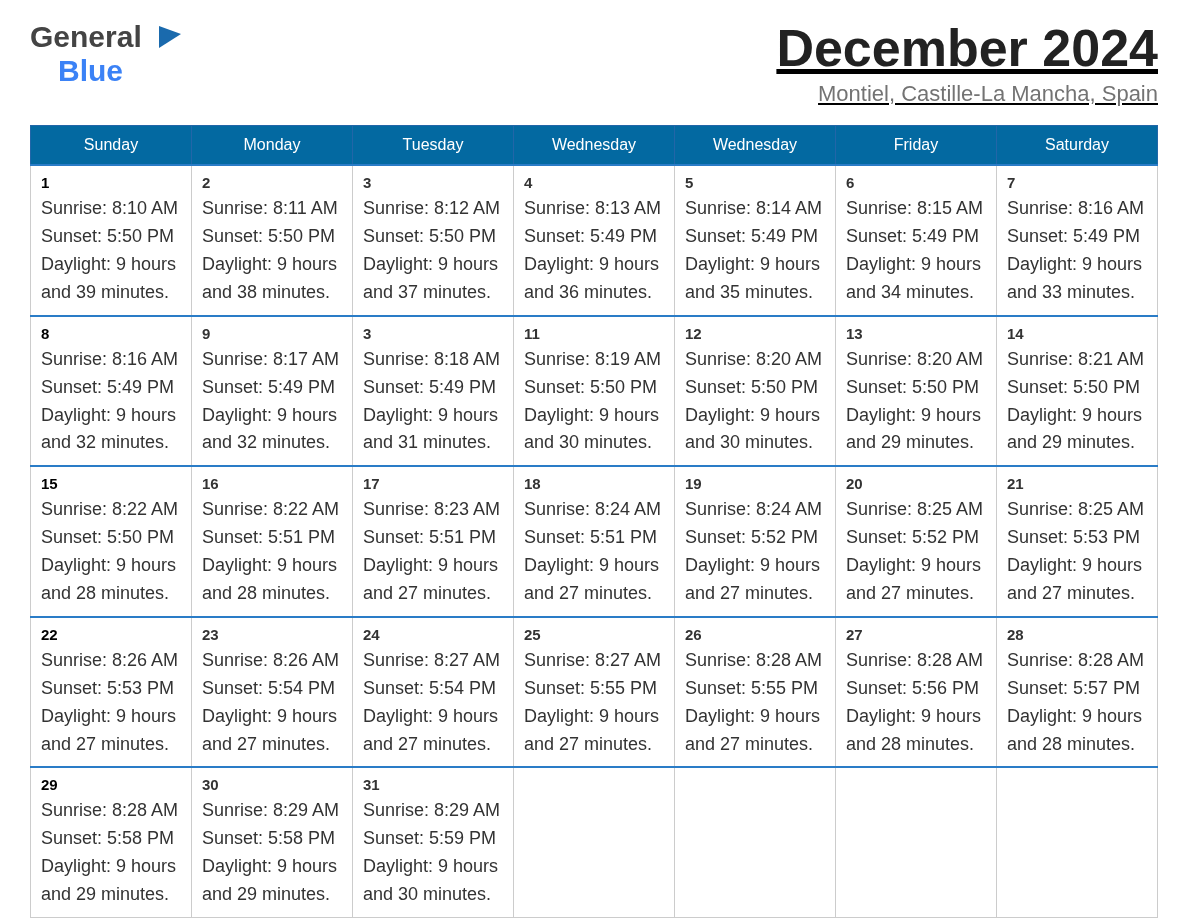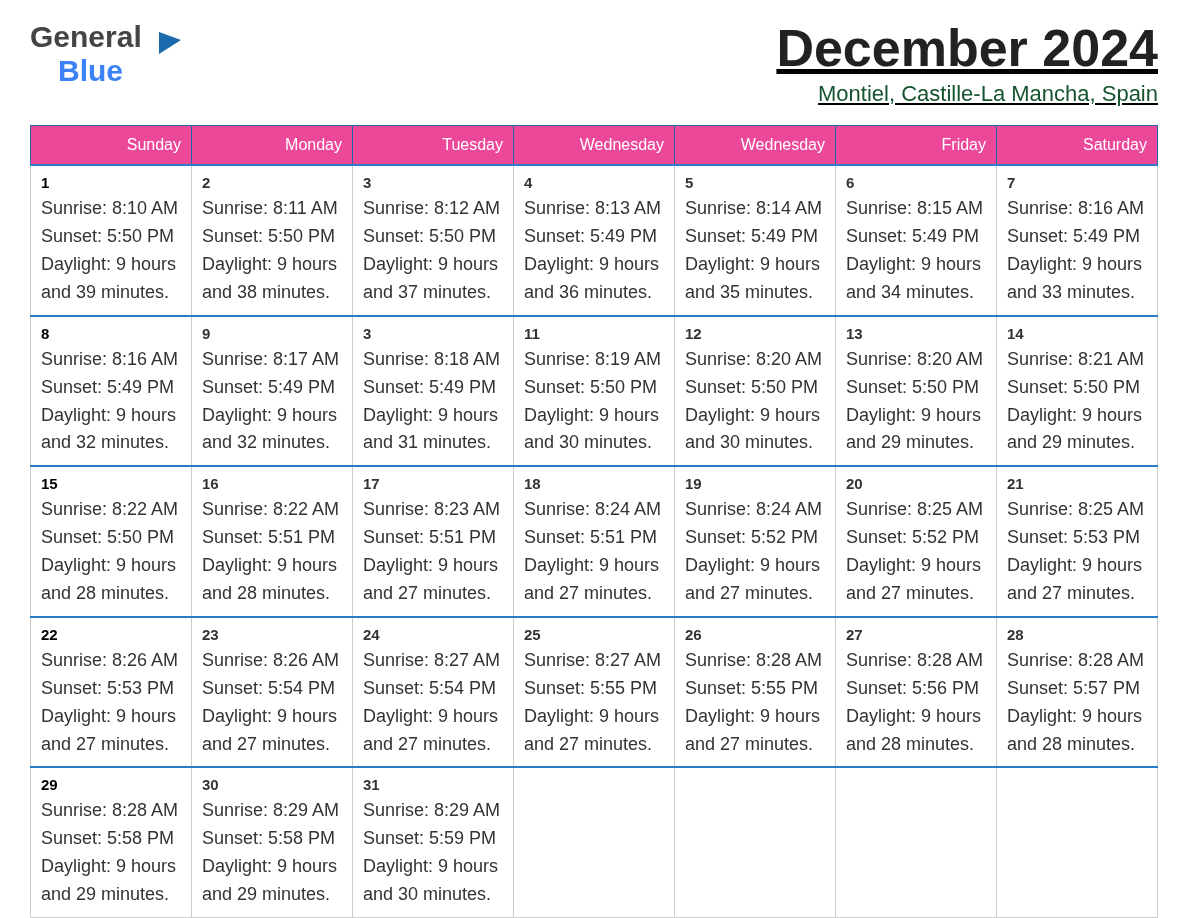--- a/index.html
+++ b/index.html
@@ -26,35 +26,35 @@
       text-decoration: underline;
     }
     .month-title {
       font-size: 52px;
       font-weight: bold;
       color: #222;
       line-height: 1.1;
     }
     .location {
       font-size: 22px;
-      color: #14532d;
+      color: #737373;
       margin-top: 4px;
     }
     .calendar {
       width: 100%;
       border-collapse: collapse;
       border: 1px solid #aaa;
     }
     .calendar th {
-      background-color: #ec4899;
+      background-color: #0369a1;
       color: #fff;
       font-size: 16px;
       font-weight: normal;
       padding: 10px 10px;
-      text-align: right;
+      text-align: center;
       border: 1px solid #2266a8;
     }
     .calendar td {
       vertical-align: top;
       padding: 8px 10px;
       border: 1px solid #ccc;
       width: 14.28%;
       min-height: 110px;
       font-size: 13px;
       color: #333;
@@ -95,21 +95,21 @@
       border-left: 1px solid #ccc;
     }
     .calendar th:first-child {
       border-left: 1px solid #2266a8;
     }
     .calendar tbody tr:first-child td {
       border-top: 2px solid #2a7cc7;
     }
     .logo-row {
       display: flex;
-      align-items: flex-end;
+      align-items: flex-start;
       gap: 12px;
     }
     .logo-text-general {
       font-size: 30px;
       font-weight: bold;
       color: #444;
     }
     .logo-arrow {
       display: inline-block;
       margin-left: 2px;

